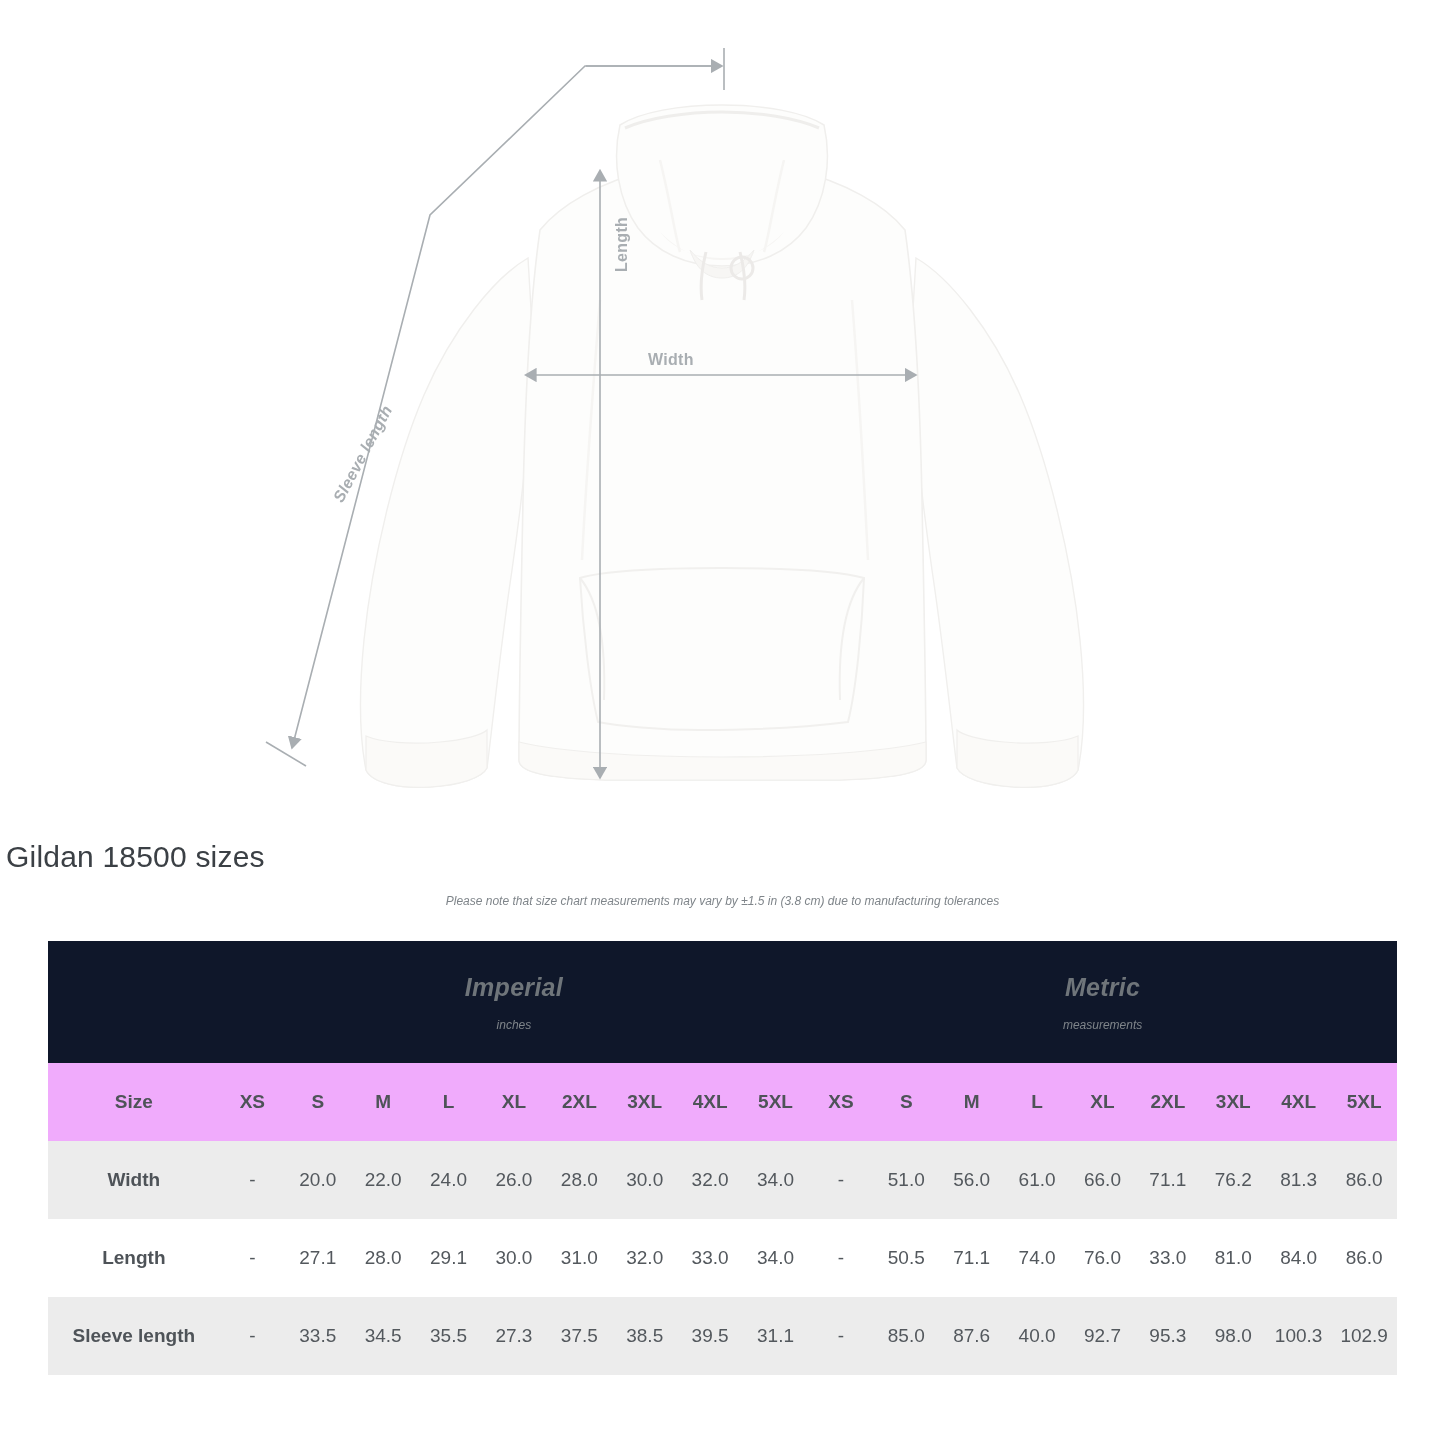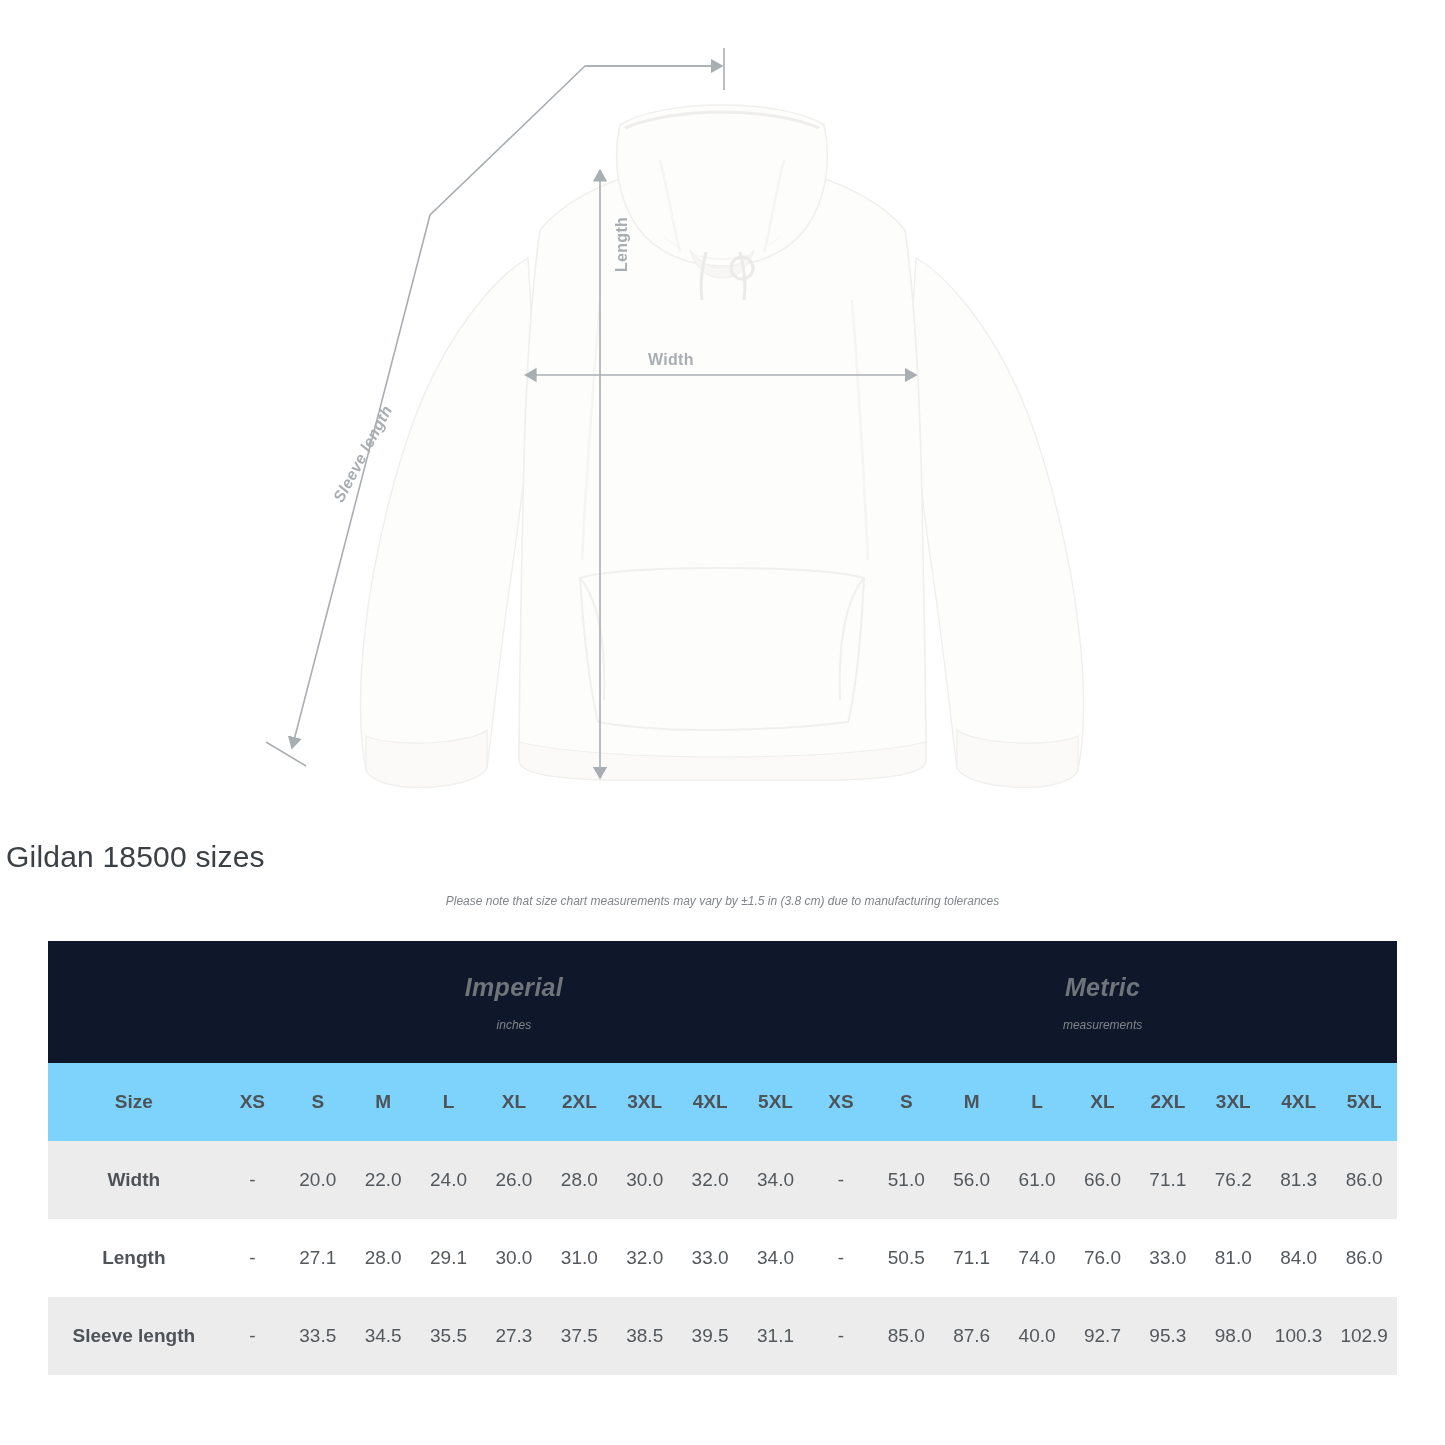--- a/index.html
+++ b/index.html
@@ -89,21 +89,21 @@
     color: #7f858a;
     margin-top: 16px;
   }
   .hdr-row td {
     height: 78px;
     text-align: center;
     vertical-align: middle;
     font-size: 19px;
     font-weight: bold;
     color: #4e5358;
-    background: #7dd3fc;
+    background: #f0abfc;
   }
   .hdr-row td.rowhead { font-size: 19px; }
   .data-row td {
     height: 78px;
     text-align: center;
     vertical-align: middle;
     font-size: 19px;
     color: #53585d;
   }
   .data-row td.rowhead {

